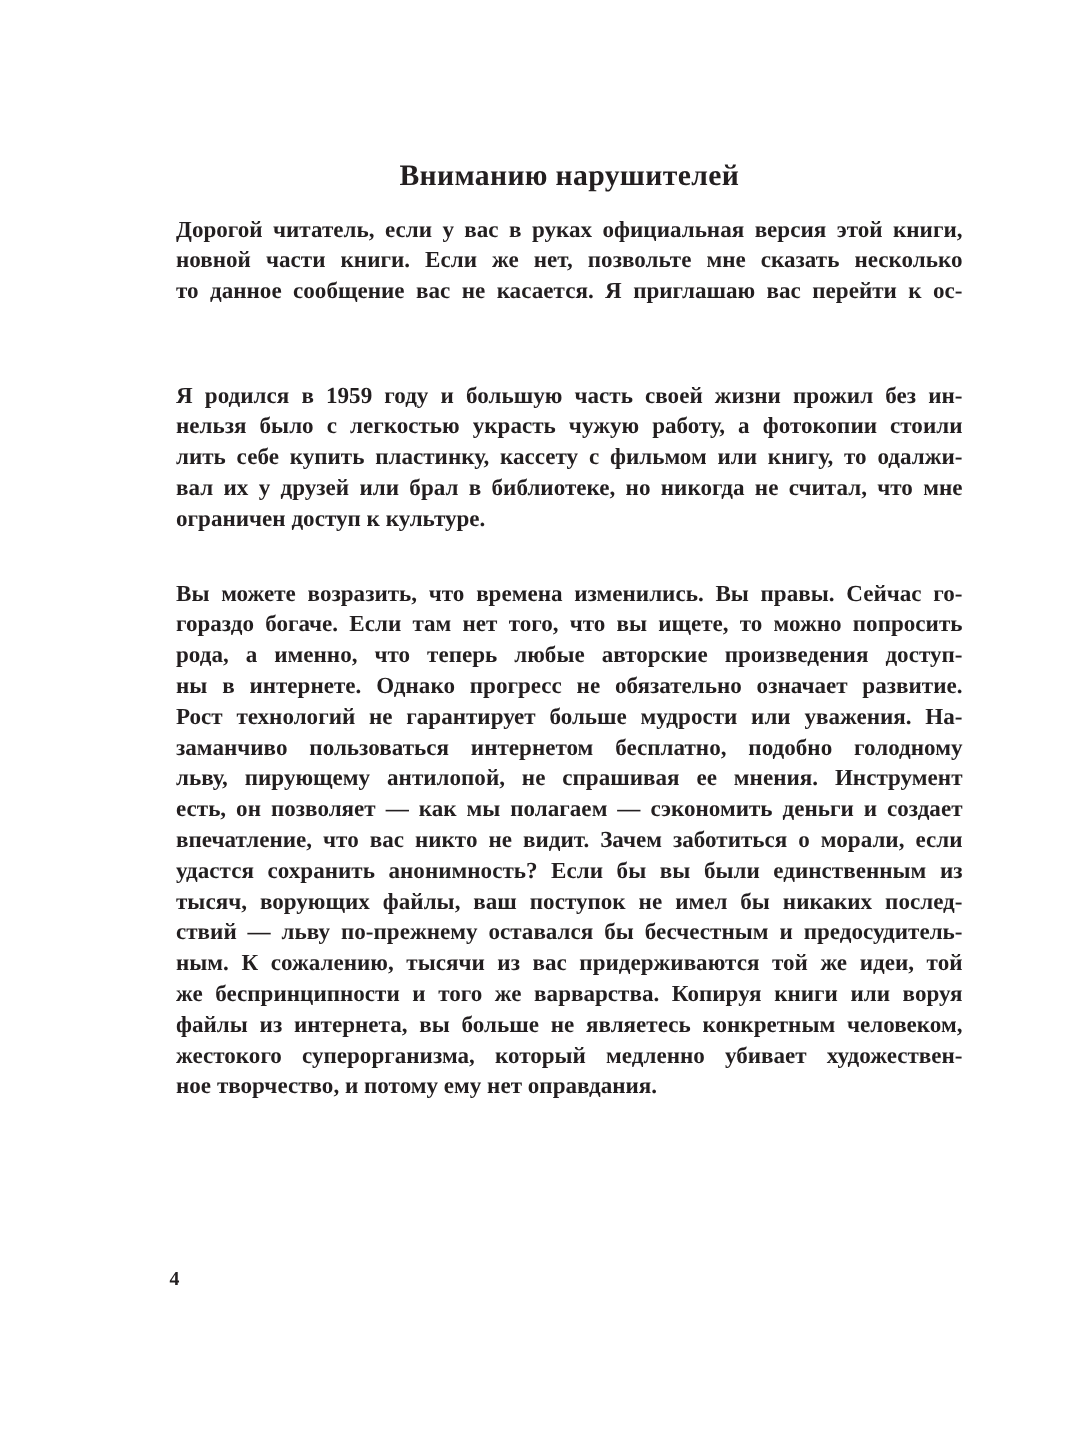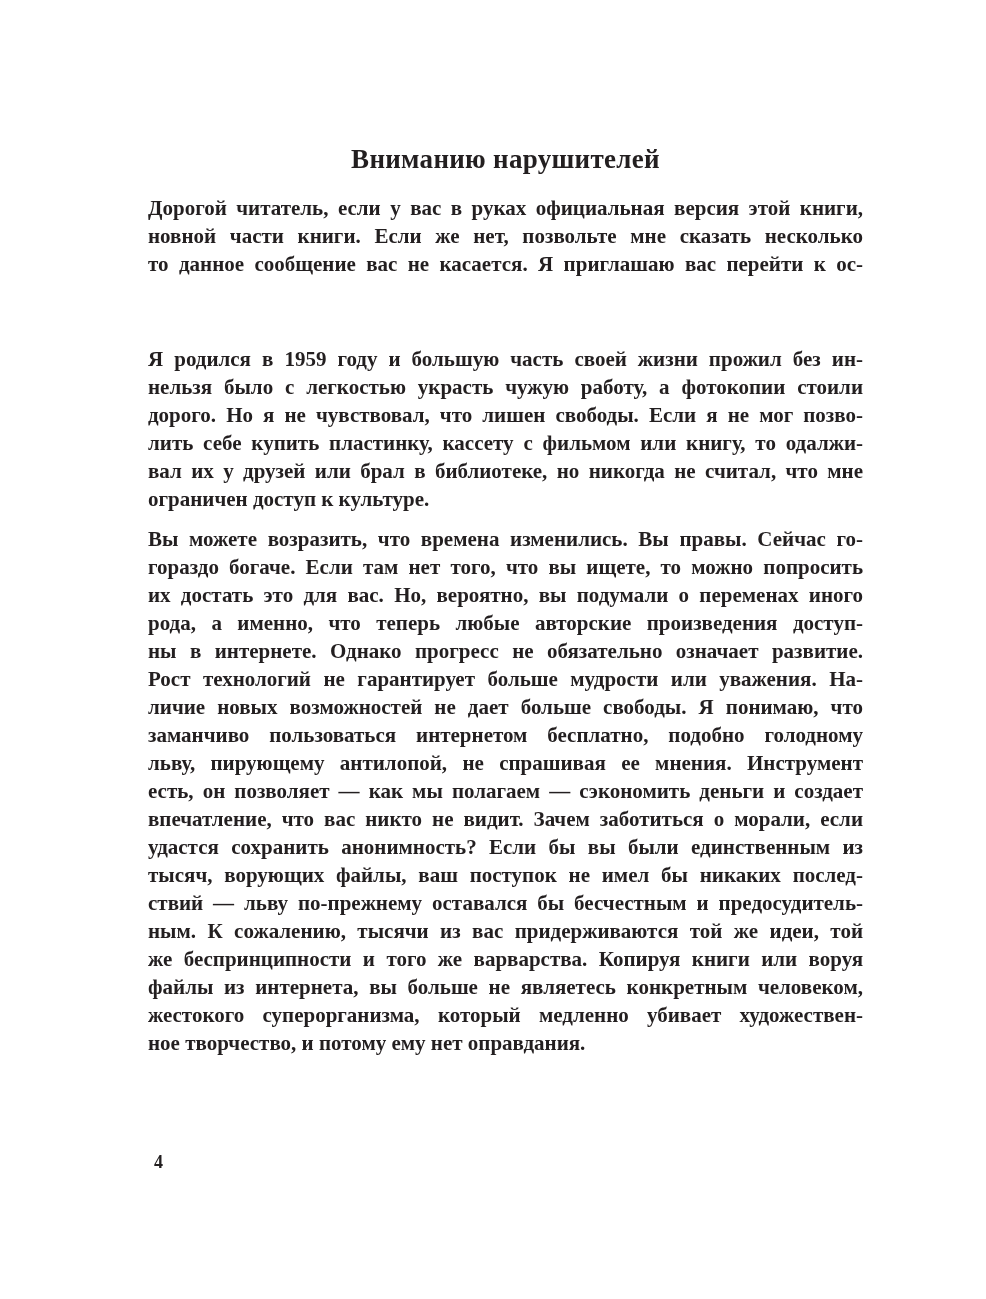--- a/index.html
+++ b/index.html
@@ -9,21 +9,21 @@
   }
   body {
     width: 986px;
     height: 1299px;
     position: relative;
     overflow: hidden;
     color: #231f20;
   }
   .page {
     position: absolute;
-    left: 148px;
+    left: 160px;
     top: 140px;
     width: 715px;
   }
   .title {
     font-family: "Liberation Serif", serif;
     font-weight: bold;
     font-size: 27px;
     text-align: center;
     margin: 0;
     height: 40px;
@@ -69,34 +69,31 @@
 
   <p class="para p1">
     <span class="line">Дорогой читатель, если у вас в руках официальная версия этой книги,</span>
     <span class="line">новной части книги. Если же нет, позвольте мне сказать несколько</span>
     <span class="line">то данное сообщение вас не касается. Я приглашаю вас перейти к ос-</span>
   </p>
 
   <p class="para p2">
     <span class="line">Я родился в 1959 году и большую часть своей жизни прожил без ин-</span>
     <span class="line">нельзя было с легкостью украсть чужую работу, а фотокопии стоили</span>
-    <span class="line">дорого. Но я не чувствовал, что лишен свободы. Если я не мог позво-</span>
     <span class="line">лить себе купить пластинку, кассету с фильмом или книгу, то одалжи-</span>
     <span class="line">вал их у друзей или брал в библиотеке, но никогда не считал, что мне</span>
     <span class="line last">ограничен доступ к культуре.</span>
   </p>
 
   <p class="para p3">
     <span class="line">Вы можете возразить, что времена изменились. Вы правы. Сейчас го-</span>
     <span class="line">гораздо богаче. Если там нет того, что вы ищете, то можно попросить</span>
-    <span class="line">их достать это для вас. Но, вероятно, вы подумали о переменах иного</span>
     <span class="line">рода, а именно, что теперь любые авторские произведения доступ-</span>
     <span class="line">ны в интернете. Однако прогресс не обязательно означает развитие.</span>
     <span class="line">Рост технологий не гарантирует больше мудрости или уважения. На-</span>
-    <span class="line">личие новых возможностей не дает больше свободы. Я понимаю, что</span>
     <span class="line">заманчиво пользоваться интернетом бесплатно, подобно голодному</span>
     <span class="line">льву, пирующему антилопой, не спрашивая ее мнения. Инструмент</span>
     <span class="line">есть, он позволяет — как мы полагаем — сэкономить деньги и создает</span>
     <span class="line">впечатление, что вас никто не видит. Зачем заботиться о морали, если</span>
     <span class="line">удастся сохранить анонимность? Если бы вы были единственным из</span>
     <span class="line">тысяч, ворующих файлы, ваш поступок не имел бы никаких послед-</span>
     <span class="line">ствий — льву по-прежнему оставался бы бесчестным и предосудитель-</span>
     <span class="line">ным. К сожалению, тысячи из вас придерживаются той же идеи, той</span>
     <span class="line">же беспринципности и того же варварства. Копируя книги или воруя</span>
     <span class="line">файлы из интернета, вы больше не являетесь конкретным человеком,</span>

